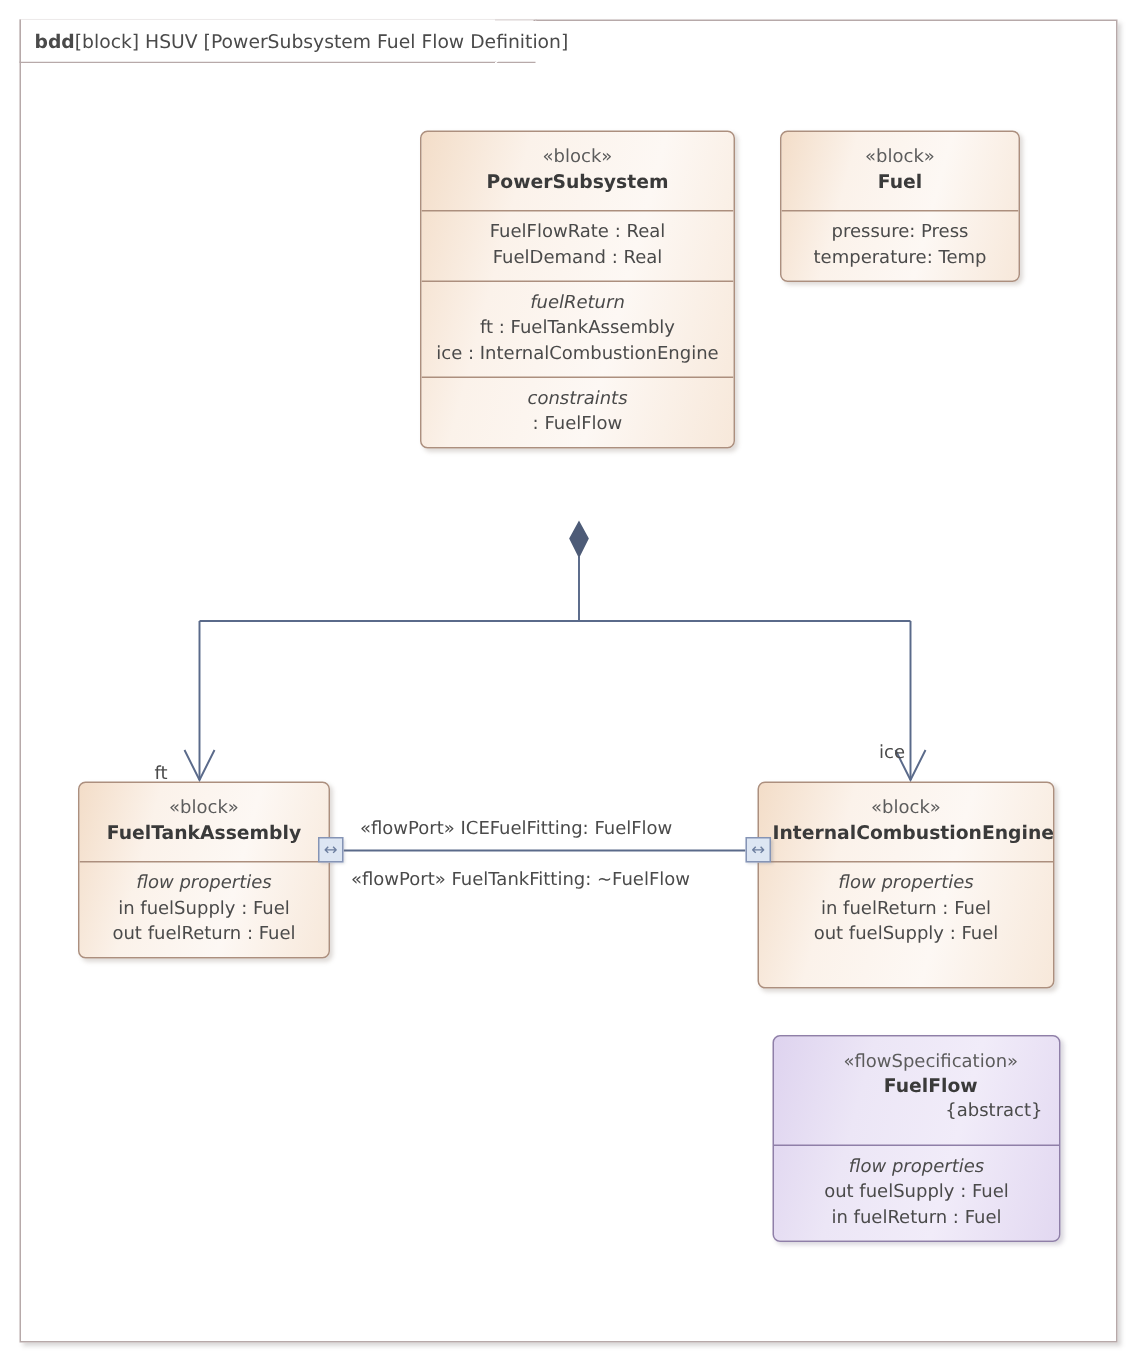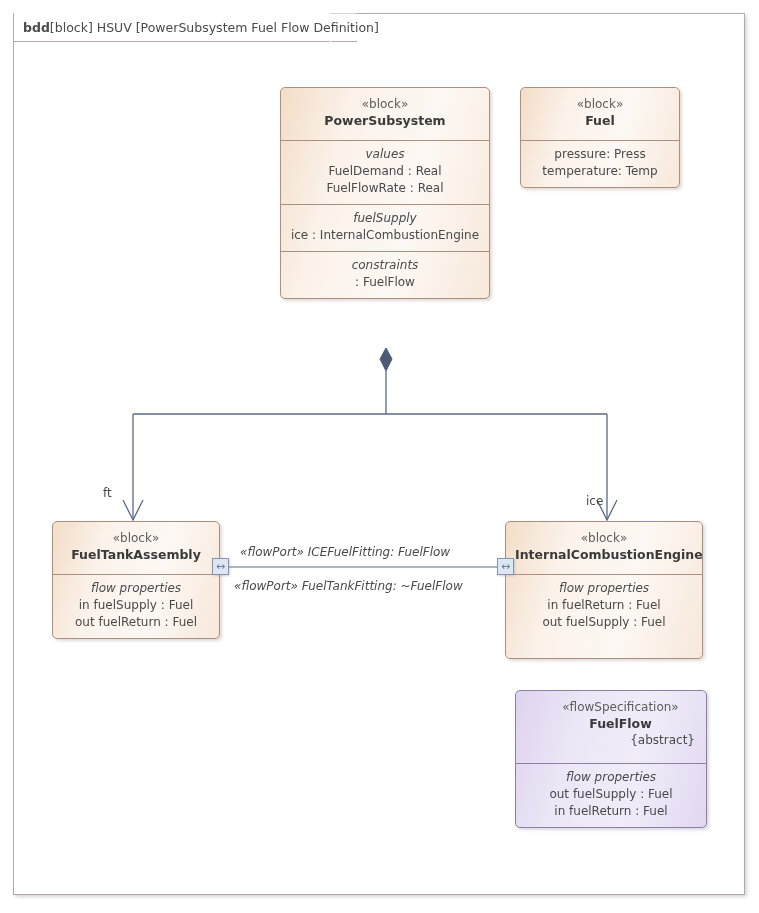--- a/index.html
+++ b/index.html
@@ -150,33 +150,32 @@
   #port-ft  { left: 212px; top: 558px; }
   #port-ice { left: 497px; top: 558px; }
 
   
   .conn-label {
     position: absolute;
     font-size: 12px;
     color: #4a4a4a;
     white-space: nowrap;
     line-height: 15px;
-    font-style: italic;
   }
   #lbl-ice-fitting  { left: 240px; top: 545px; }
   #lbl-ft-fitting   { left: 234px; top: 579px; text-align: right; }
 
   
   .role-label {
     position: absolute;
     font-size: 12px;
     color: #4a4a4a;
     line-height: 14px;
   }
-  #lbl-role-ft  { left: 103px; top: 486px; }
+  #lbl-role-ft  { left: 103px; top: 508px; }
   #lbl-role-ice { left: 586px; top: 494px; }
 
   
   #wires {
     position: absolute;
     left: 0; top: 0;
     width: 759px; height: 913px;
     pointer-events: none;
   }
 </style>
@@ -215,26 +214,26 @@
       <path d="M229 567 L497 567"></path>
     </g>
   </svg>
 
   <div class="block" id="blk-powersubsystem">
     <div class="cmp cmp-head">
       <div class="stereo">«block»</div>
       <div class="bname">PowerSubsystem</div>
     </div>
     <div class="cmp">
-      <div class="cmp-title">values</div>
+      <div class="feat">FuelFlowRate : Real</div>
       <div class="feat">FuelDemand : Real</div>
-      <div class="feat">FuelFlowRate : Real</div>
-    </div>
-    <div class="cmp">
-      <div class="cmp-title">fuelSupply</div>
+    </div>
+    <div class="cmp">
+      <div class="cmp-title">fuelReturn</div>
+      <div class="feat">ft : FuelTankAssembly</div>
       <div class="feat">ice : InternalCombustionEngine</div>
     </div>
     <div class="cmp">
       <div class="cmp-title">constraints</div>
       <div class="feat"> : FuelFlow</div>
     </div>
   </div>
 
   <div class="block" id="blk-fuel">
     <div class="cmp cmp-head">

